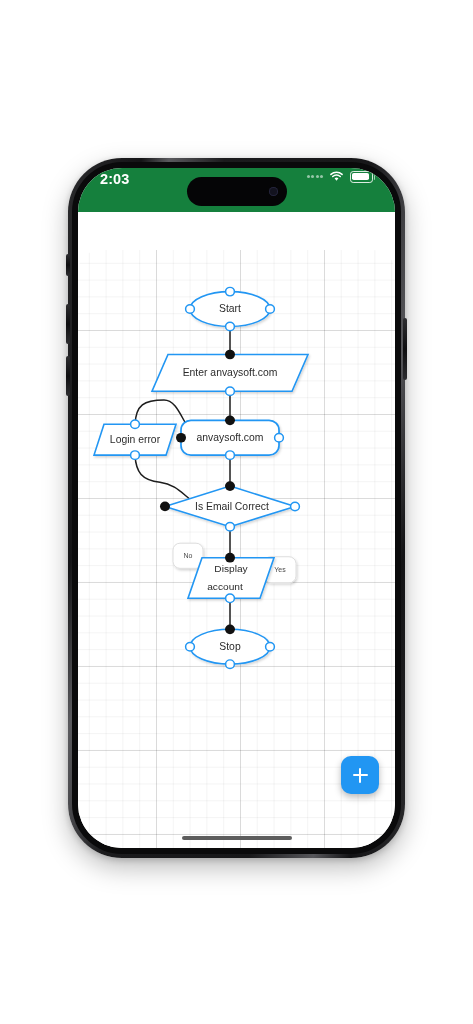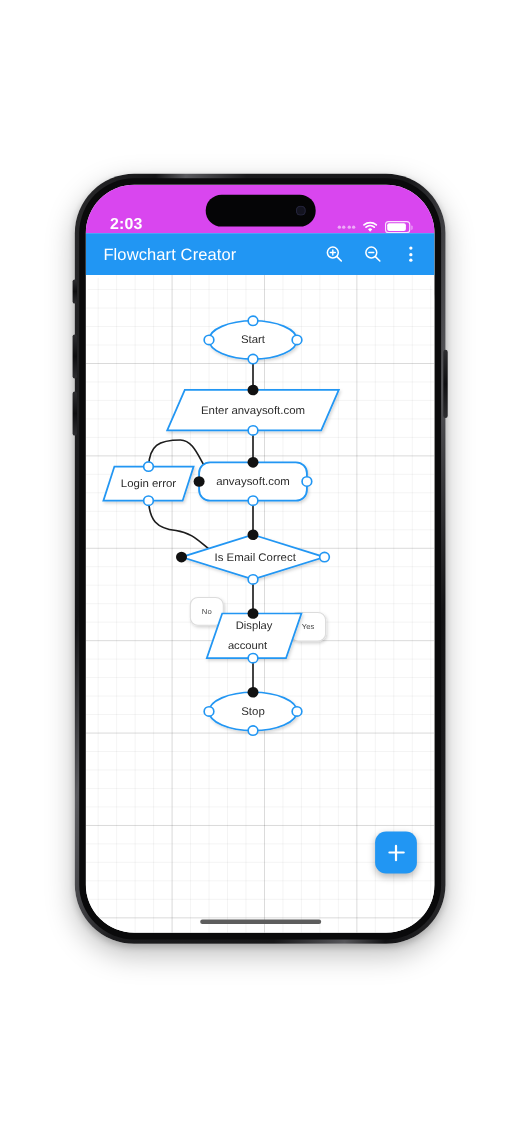--- a/index.html
+++ b/index.html
@@ -24,22 +24,22 @@
   }
 
   .side-btn{position:absolute;background:linear-gradient(180deg,#2d2d30,#0e0e10,#2d2d30);border-radius:2px;}
   .btn-silent{left:-2px;top:96px;width:4px;height:22px;}
   .btn-volup{left:-2px;top:146px;width:4px;height:40px;}
   .btn-voldn{left:-2px;top:198px;width:4px;height:40px;}
   .btn-power{right:-2px;top:160px;width:4px;height:62px;}
 
   
   .statusbar{
-    position:absolute;left:0;top:0;width:100%;height:44px;background:#d946ef;
-    display:flex;align-items:flex-end;justify-content:space-between;
+    position:absolute;left:0;top:0;width:100%;height:44px;background:#15803d;
+    display:flex;align-items:flex-start;justify-content:space-between;
     padding:0 22px;box-sizing:border-box;color:#fff;
   }
   .sb-time{font-size:14.5px;font-weight:700;letter-spacing:.1px;margin-top:3px;}
   .sb-right{display:flex;align-items:center;gap:6px;margin-top:3px;}
   .sig-dots{display:flex;gap:1.5px;align-items:flex-end;}
   .sig-dots i{display:block;width:3px;height:3px;border-radius:50%;background:rgba(255,255,255,.55);}
   .wifi{width:15px;height:11px;position:relative;}
   .batt{width:23px;height:11.5px;border:1.3px solid rgba(255,255,255,.85);border-radius:3.2px;position:relative;box-sizing:border-box;}
   .batt::after{content:"";position:absolute;right:-3.2px;top:3px;width:1.6px;height:4.5px;background:rgba(255,255,255,.6);border-radius:0 1px 1px 0;}
   .batt i{position:absolute;left:1.2px;top:1.2px;bottom:1.2px;width:17px;background:#fff;border-radius:1.8px;display:block;}
@@ -138,41 +138,20 @@
           <div class="batt">
               <i></i>
             </div>
         </div>
       </div>
 
       <div class="island">
         <div class="cam"></div>
       </div>
 
-      <div class="appbar">
-        <div class="appbar-title">Flowchart Creator</div>
-        <div class="appbar-actions">
-          <svg class="ic" viewBox="0 0 20 20">
-            <circle cx="8.4" cy="8.4" r="5.5" fill="none" stroke="#fff" stroke-width="1.5"></circle>
-            <line x1="12.5" y1="12.5" x2="17" y2="17" stroke="#fff" stroke-width="1.6" stroke-linecap="round"></line>
-            <line x1="5.9" y1="8.4" x2="10.9" y2="8.4" stroke="#fff" stroke-width="1.4" stroke-linecap="round"></line>
-            <line x1="8.4" y1="5.9" x2="8.4" y2="10.9" stroke="#fff" stroke-width="1.4" stroke-linecap="round"></line>
-          </svg>
-          <svg class="ic" viewBox="0 0 20 20">
-            <circle cx="8.4" cy="8.4" r="5.5" fill="none" stroke="#fff" stroke-width="1.5"></circle>
-            <line x1="12.5" y1="12.5" x2="17" y2="17" stroke="#fff" stroke-width="1.6" stroke-linecap="round"></line>
-            <line x1="5.9" y1="8.4" x2="10.9" y2="8.4" stroke="#fff" stroke-width="1.4" stroke-linecap="round"></line>
-          </svg>
-          <div class="kebab">
-            <span></span>
-              <span></span>
-              <span></span>
-          </div>
-        </div>
-      </div>
 
       <div class="canvas">
         <svg class="canvas-svg" viewBox="0 0 317 618" preserveAspectRatio="none">
           <defs>
             <filter id="sh" x="-40%" y="-40%" width="200%" height="200%">
               <feDropShadow dx="1.1" dy="1.6" stdDeviation="1.3" flood-color="#000" flood-opacity="0.17"></feDropShadow>
             </filter>
           </defs>
 
           <g>

